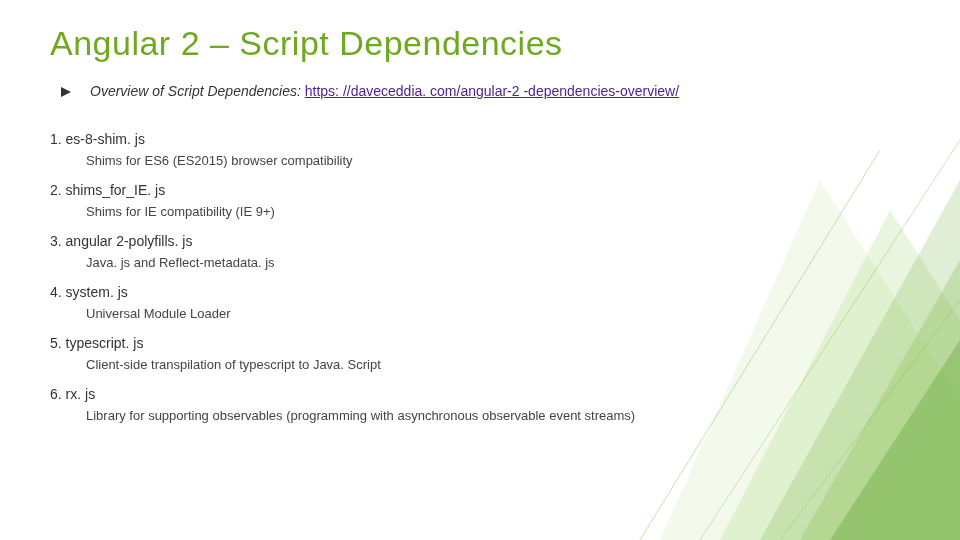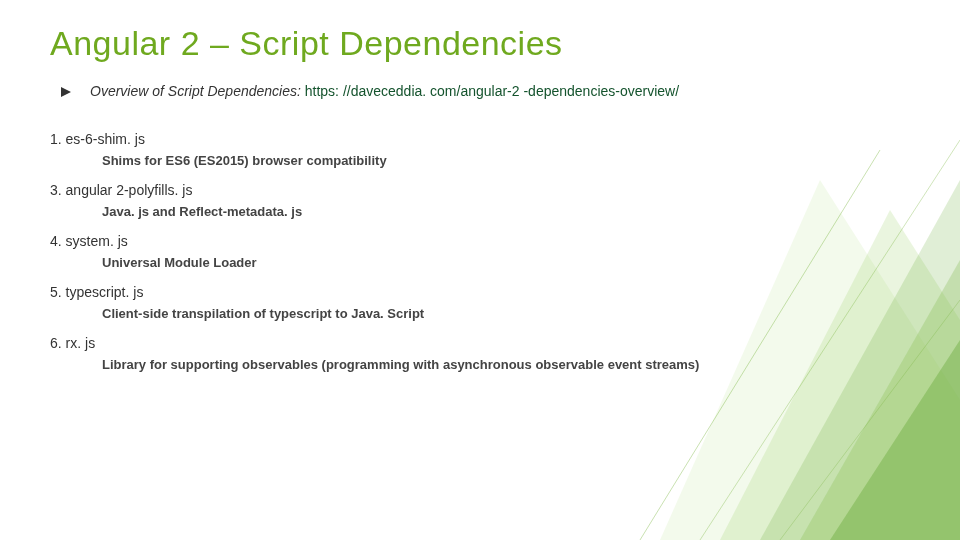--- a/index.html
+++ b/index.html
@@ -48,39 +48,39 @@
   }
   .bullet-icon {
     margin-right: 18px;
     margin-top: 2px;
   }
   .overview-label {
     color: #333;
     font-style: italic;
   }
   .overview-link {
-    color: #14532d;
+    color: #4c1d95;
+    text-decoration: underline;
     cursor: pointer;
   }
   .dep-list {
     padding-left: 0;
   }
   .dep-item {
     margin-bottom: 14px;
   }
   .dep-title {
     font-size: 14px;
     color: #333;
     margin: 0 0 6px 0;
   }
   .dep-desc {
     font-size: 13px;
     color: #444;
-    margin: 0 0 0 52px;
-    font-weight: bold;
+    margin: 0 0 0 36px;
   }
 </style>
 </head>
 <body>
 
 <div class="slide">
 
   <svg class="bg-deco" viewBox="0 0 500 540" preserveAspectRatio="xMaxYMax meet">
     <polygon points="340,540 500,260 500,540" fill="rgba(120,180,60,0.25)"></polygon>
     <polygon points="260,540 430,210 500,320 500,540" fill="rgba(140,200,80,0.18)"></polygon>
@@ -101,22 +101,26 @@
             <polygon points="1,1 11,6 1,11" fill="#333"></polygon>
           </svg>
       </span>
       <span>
         <span class="overview-label">Overview of Script Dependencies: </span><a class="overview-link">https: //daveceddia. com/angular-2 -dependencies-overview/</a>
       </span>
     </div>
 
     <div class="dep-list">
       <div class="dep-item">
-        <p class="dep-title"><span>1.</span> <span>es-6-shim. js</span></p>
+        <p class="dep-title"><span>1.</span> <span>es-8-shim. js</span></p>
         <p class="dep-desc">Shims for ES6 (ES2015) browser compatibility</p>
+      </div>
+      <div class="dep-item">
+        <p class="dep-title"><span>2.</span> <span>shims_for_IE. js</span></p>
+        <p class="dep-desc">Shims for IE compatibility (IE 9+)</p>
       </div>
       <div class="dep-item">
         <p class="dep-title"><span>3.</span> <span>angular 2-polyfills. js</span></p>
         <p class="dep-desc">Java. js and Reflect-metadata. js</p>
       </div>
       <div class="dep-item">
         <p class="dep-title"><span>4.</span> <span>system. js</span></p>
         <p class="dep-desc">Universal Module Loader</p>
       </div>
       <div class="dep-item">

